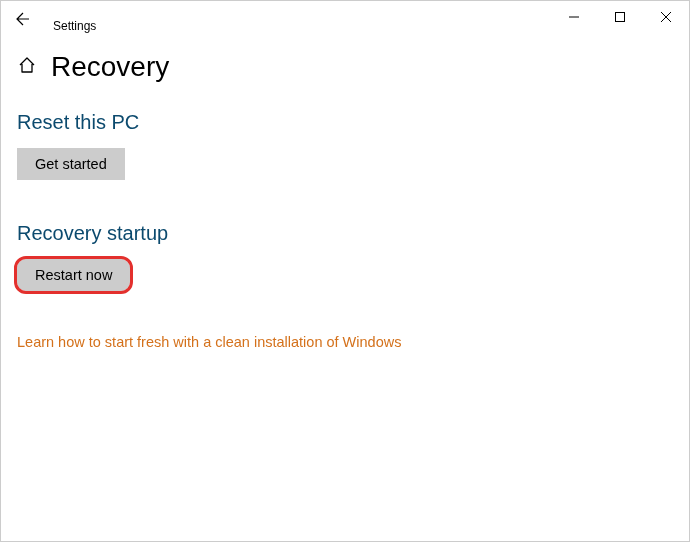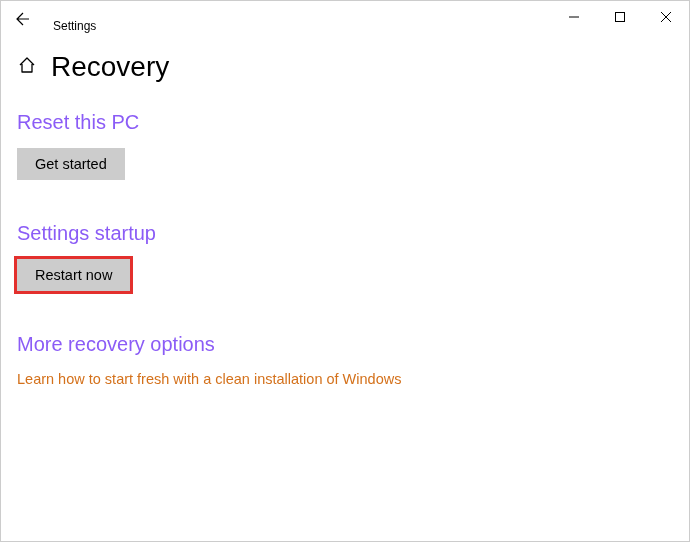--- a/index.html
+++ b/index.html
@@ -59,21 +59,21 @@
       font-size: 28px;
       font-weight: 400;
       color: #000;
     }
     .section {
       margin-bottom: 42px;
     }
     .section-title {
       font-size: 20px;
       font-weight: 400;
-      color: #8b5cf6;
+      color: #0c4a6e;
       margin-bottom: 14px;
     }
     .section-desc {
       font-size: 14.5px;
       color: #000;
       line-height: 1.35;
       max-width: 490px;
       margin-bottom: 18px;
     }
     .btn {
@@ -82,20 +82,21 @@
       padding: 8px 18px;
       font-size: 14.5px;
       font-family: inherit;
       cursor: pointer;
       color: #000;
       text-align: right;
     }
     .btn-highlighted {
       outline: 3px solid #e3302d;
       outline-offset: 0;
+      border-radius: 9px;
     }
     .link {
       color: #d4711b;
       font-size: 14.5px;
       text-decoration: none;
       cursor: pointer;
       text-align: center;
     }
   </style>
 </head>
@@ -136,21 +137,20 @@
     </span>
     <h1 class="page-title">Recovery</h1>
   </div>
 
   <div class="section">
     <h2 class="section-title">Reset this PC</h2>
     <button class="btn">Get started</button>
   </div>
 
   <div class="section">
-    <h2 class="section-title">Settings startup</h2>
+    <h2 class="section-title">Recovery startup</h2>
     <button class="btn btn-highlighted">Restart now</button>
   </div>
 
   <div class="section">
-    <h2 class="section-title">More recovery options</h2>
     <a class="link">Learn how to start fresh with a clean installation of Windows</a>
   </div>
 </div>
 
 </body></html>

